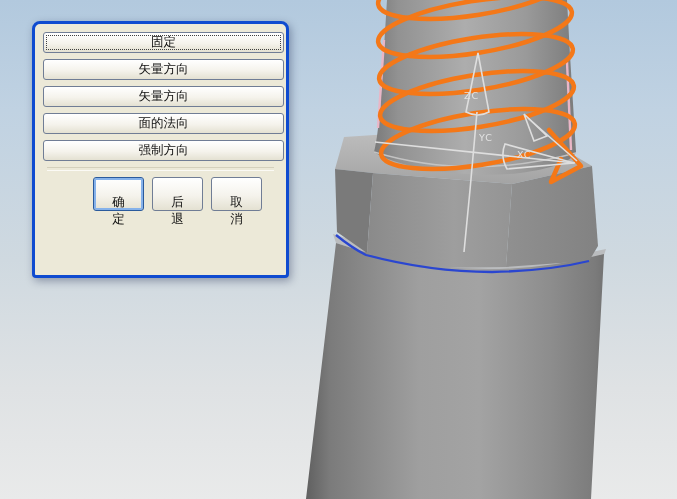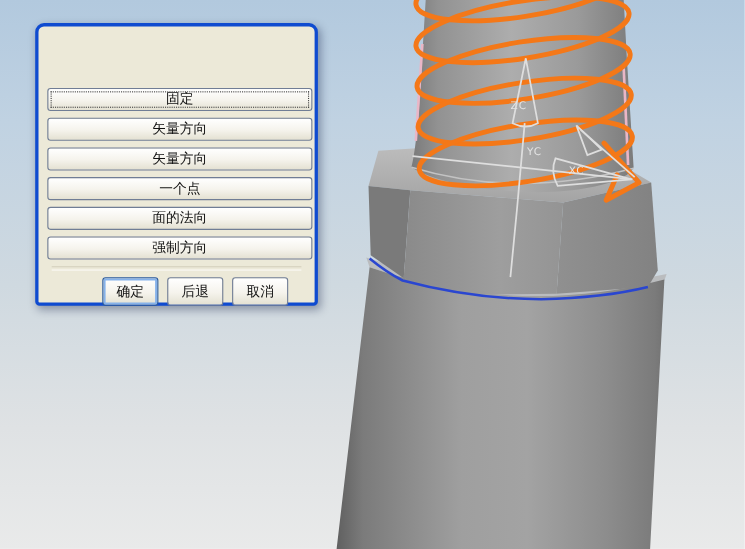--- a/index.html
+++ b/index.html
@@ -33,28 +33,28 @@
     cursor:pointer;box-shadow:inset 0 0 2px rgba(255,255,255,.6);
   }
   .body-area{padding:8px 8px 0 8px;}
   .opt{
     display:block;width:241px;height:21px;margin:0 0 6px 0;
     border:1px solid #707d95;border-radius:3px;
     background:linear-gradient(180deg,#ffffff 0%,#f5f3ec 55%,#e4e1d2 100%);
     font-family:"Liberation Sans","DejaVu Sans",sans-serif;
     font-size:12.5px;color:#101010;cursor:pointer;padding:0;
   }
-  .opt.focused{outline:1px dotted #404040;outline-offset:-4px;margin-top:48px;}
+  .opt.focused{outline:1px dotted #404040;outline-offset:-4px;}
   .sep{margin:3px 4px 0 4px;height:2px;border-top:1px solid #d4d0bc;border-bottom:1px solid #fbfaf5;}
   .action-row{display:flex;justify-content:flex-end;gap:8px;padding:6px 16px 0 0;}
   .act{
     width:51px;height:26px;border:1px solid #707d95;border-radius:3px;
     background:linear-gradient(180deg,#ffffff 0%,#f5f3ec 55%,#e4e1d2 100%);
     font-family:Liberation Mono, monospace;
-    font-size:12.5px;color:#101010;cursor:pointer;padding:4px;
+    font-size:12.5px;color:#101010;cursor:pointer;padding:16px;
   }
   .act.default{border-color:#2a5a9c;box-shadow:0 0 0 2px #86b2ea inset;}
 </style>
 </head>
 <body>
 
 <div class="scene">
   <svg width="677" height="499" viewBox="0 0 677 499">
     <defs>
       <linearGradient id="cylGrad" x1="0" y1="0" x2="1" y2="0">
@@ -128,21 +128,20 @@
     <text class="axis-label" x="517" y="158">XC</text>
   </svg>
 </div>
 
 <div class="dialog">
 
   <div class="body-area">
     <button class="opt focused">固定</button>
     <button class="opt">矢量方向</button>
     <button class="opt">矢量方向</button>
-    <button class="opt">一个点</button>
     <button class="opt">面的法向</button>
     <button class="opt">强制方向</button>
 
     <div class="sep"></div>
 
     <div class="action-row">
       <button class="act default">确定</button>
       <button class="act">后退</button>
       <button class="act">取消</button>
     </div>

